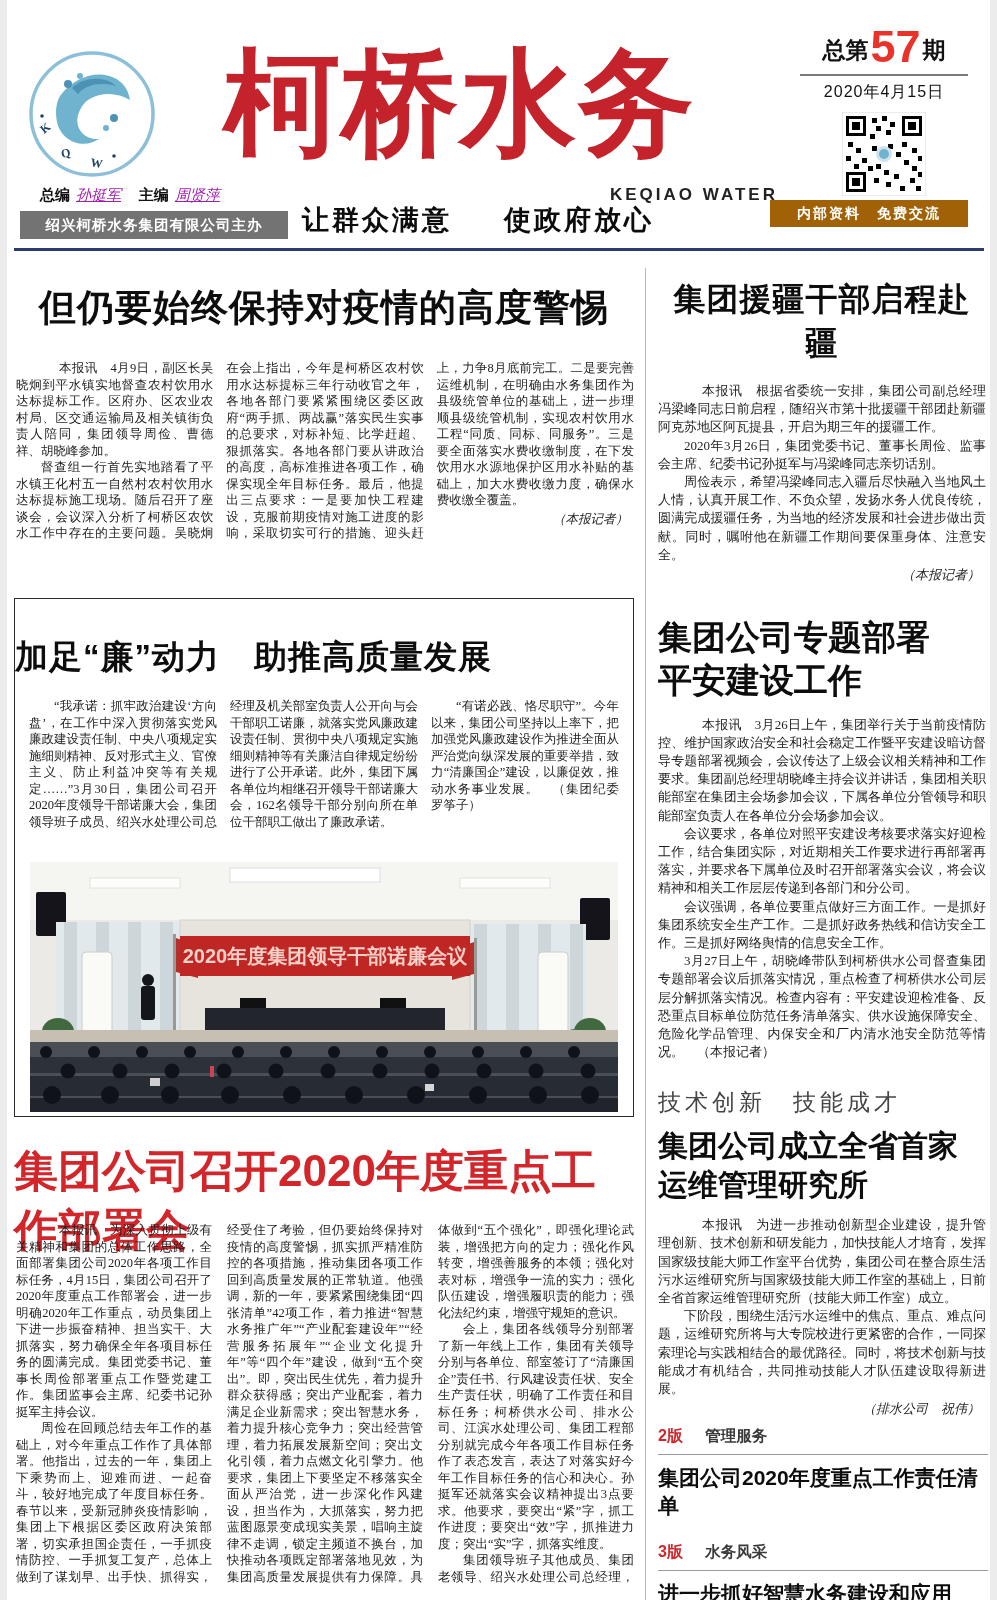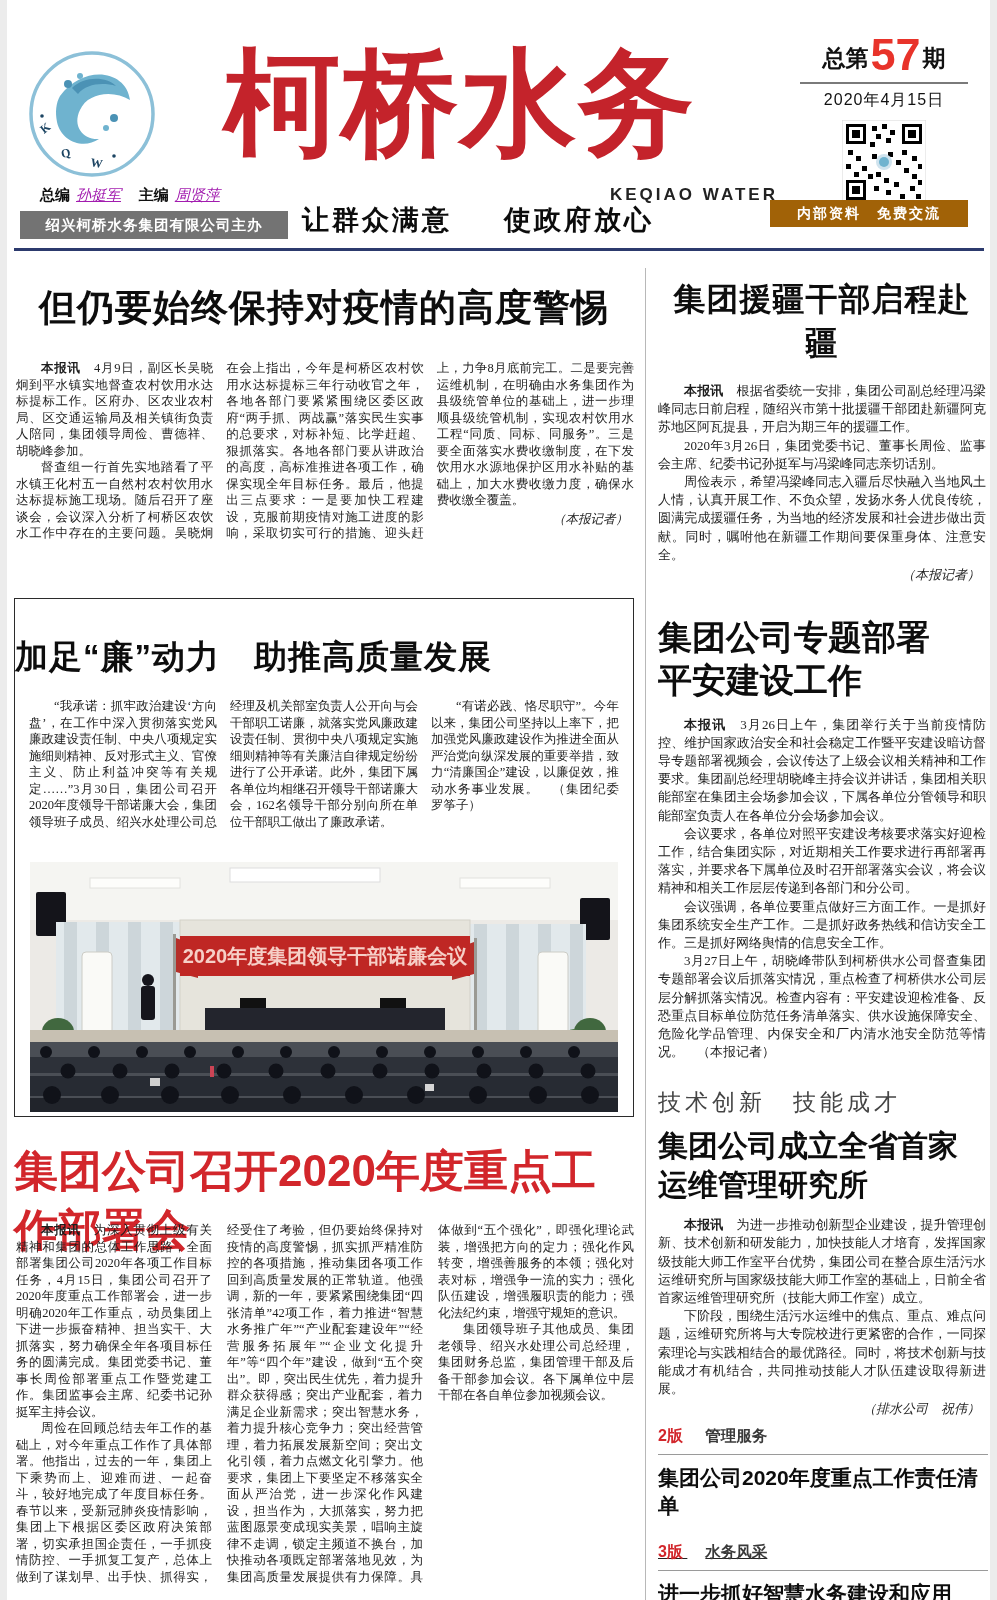--- a/index.html
+++ b/index.html
@@ -9,42 +9,42 @@
   .sans{font-family:"Liberation Sans",sans-serif;}
 
   
   .edge{background:#ececec;}
   #masthead-title{left:150px;top:18px;width:620px;height:172px;line-height:168px;text-align:center;
     font-size:116px;font-weight:700;color:#c4232b;letter-spacing:2px;font-family:"DejaVu Serif",serif;}
   #logo{left:26px;top:48px;}
   #editors{left:40px;top:186px;font-size:15px;color:#111;}
   #editors .name{font-style:italic;color:#a21caf;margin:0 14px 0 6px;text-decoration:underline;}
   #english-title{left:610px;top:185px;font-size:17px;font-weight:bold;letter-spacing:3px;color:#222;}
-  #issue-block{left:798px;top:32px;width:172px;text-align:center;}
+  #issue-block{left:798px;top:24px;width:172px;text-align:center;}
   .issue-line{font-size:23px;font-weight:bold;color:#111;}
   .issue-num{font-size:45px;font-weight:bold;color:#e8332a;line-height:1;vertical-align:-4px;padding:0 2px;}
   .issue-rule{border:none;border-top:2px solid #7a7a7a;margin:5px 2px 6px;}
   .issue-date{font-size:16px;color:#111;letter-spacing:1px;}
   #qr-wrap{margin:9px auto 0;width:84px;height:84px;}
   #internal-note{left:770px;top:200px;width:198px;height:27px;line-height:27px;text-align:center;
     background:#a16207;color:#fff;font-weight:bold;font-size:14px;letter-spacing:2px;}
   #publisher-bar{left:20px;top:211px;width:268px;height:28px;line-height:28px;text-align:center;
     background:#737373;color:#fff;font-weight:bold;font-size:14.5px;letter-spacing:1px;}
   #slogan{left:302px;top:202px;font-size:27px;font-weight:900;color:#0c0c0c;letter-spacing:3px;}
   #slogan .gap{display:inline-block;width:52px;}
   #header-rule{left:14px;top:248px;width:970px;height:3px;background:#2c3a6d;}
   #col-divider{left:645px;top:268px;width:1px;height:1332px;background:#b8b8b8;}
 
   
   .headline{font-family:"Liberation Sans",sans-serif;font-weight:900;color:#0d0d0d;}
   .para{margin:0;text-indent:2em;}
   .byline{margin:2px 6px 0 0;text-align:right;font-style:italic;}
   .cols3{column-count:3;column-gap:13px;text-align:justify;font-size:12.5px;line-height:1.32;color:#1d1d1d;}
   .rbody{font-size:13px;line-height:1.4;text-align:justify;color:#1d1d1d;}
-  .dl{font-weight:bold;font-style:normal;}
+  .dl{font-weight:normal;font-style:normal;margin-left:18px;}
 
   
   #lead-headline{left:14px;top:283px;width:620px;text-align:center;font-size:37px;letter-spacing:1px;}
   #lead-body{left:16px;top:360px;width:618px;height:222px;overflow:hidden;}
   #box-article{left:14px;top:598px;width:618px;height:517px;border:1px solid #2b2b2b;background:#fff;}
   #box-title{margin-top:36px;text-align:left;font-size:33px;letter-spacing:1px;}
   #box-body{margin:18px 14px 0;height:152px;overflow:hidden;}
   #photo{position:relative;margin:12px auto 0;width:588px;height:250px;overflow:hidden;background:#eceae6;}
   #deploy-headline{left:14px;top:1142px;width:620px;font-size:44px;color:#d2262b;letter-spacing:0px;}
   #deploy-body{left:16px;top:1222px;width:618px;height:378px;overflow:hidden;
@@ -61,21 +61,21 @@
   #inst-headline{margin-top:8px;font-size:30px;line-height:1.3;}
   #inst-body{margin-top:12px;}
 
   
   #directory{left:658px;top:1426px;width:330px;font-family:"Liberation Sans",sans-serif;}
   .dir-row{font-size:16px;}
   .dir-page{color:#d2262b;font-weight:bold;}
   .dir-section{color:#3a3a3a;font-weight:bold;margin-left:18px;font-size:15.5px;}
   .dir-rule{border:none;border-top:1.5px solid #9a9a9a;margin:7px 0 9px;}
   .dir-headline{font-size:21px;font-weight:900;color:#0d0d0d;letter-spacing:0;}
-  .dir-entry2{margin-top:22px;text-decoration:underline;}
+  .dir-entry2{margin-top:22px;}
 </style>
 </head>
 <body>
 
 <div id="page">
 
   <div class="abs edge" style="left:0;top:0;width:7px;height:1600px;"></div>
   <div class="abs edge" style="left:990px;top:0;width:7px;height:1600px;"></div>
 
   <div class="abs" id="logo">
@@ -257,20 +257,21 @@
           <rect x="395" y="222" width="9" height="7" fill="#d6d6d6"></rect>
         <rect x="180" y="204" width="4" height="11" fill="#c45"></rect>
       </svg>
     </div>
   </div>
 
   <div class="abs headline" id="deploy-headline">集团公司召开2020年度重点工作部署会</div>
   <div class="abs" id="deploy-body">
     <p class="para"><b class="dl">本报讯</b><span>　为深入贯彻上级有关精神和集团的总体工作思路，全面部署集团公司2020年各项工作目标任务，4月15日，集团公司召开了2020年度重点工作部署会，进一步明确2020年工作重点，动员集团上下进一步振奋精神、担当实干、大抓落实，努力确保全年各项目标任务的圆满完成。集团党委书记、董事长周俭部署重点工作暨党建工作。集团监事会主席、纪委书记孙挺军主持会议。</span></p>
     <p class="para">周俭在回顾总结去年工作的基础上，对今年重点工作作了具体部署。他指出，过去的一年，集团上下乘势而上、迎难而进、一起奋斗，较好地完成了年度目标任务。春节以来，受新冠肺炎疫情影响，集团上下根据区委区政府决策部署，切实承担国企责任，一手抓疫情防控、一手抓复工复产，总体上做到了谋划早、出手快、抓得实，经受住了考验，但仍要始终保持对疫情的高度警惕，抓实抓严精准防控的各项措施，推动集团各项工作回到高质量发展的正常轨道。他强调，新的一年，要紧紧围绕集团“四张清单”42项工作，着力推进“智慧水务推广年”“产业配套建设年”“经营服务拓展年”“企业文化提升年”等“四个年”建设，做到“五个突出”。即，突出民生优先，着力提升群众获得感；突出产业配套，着力满足企业新需求；突出智慧水务，着力提升核心竞争力；突出经营管理，着力拓展发展新空间；突出文化引领，着力点燃文化引擎力。他要求，集团上下要坚定不移落实全面从严治党，进一步深化作风建设，担当作为，大抓落实，努力把蓝图愿景变成现实美景，唱响主旋律不走调，锁定主频道不换台，加快推动各项既定部署落地见效，为集团高质量发展提供有力保障。具体做到“五个强化”，即强化理论武装，增强把方向的定力；强化作风转变，增强善服务的本领；强化对表对标，增强争一流的实力；强化队伍建设，增强履职责的能力；强化法纪约束，增强守规矩的意识。</p>
+    <p class="para">会上，集团各线领导分别部署了新一年线上工作，集团有关领导分别与各单位、部室签订了“清廉国企”责任书、行风建设责任状、安全生产责任状，明确了工作责任和目标任务；柯桥供水公司、排水公司、江滨水处理公司、集团工程部分别就完成今年各项工作目标任务作了表态发言，表达了对落实好今年工作目标任务的信心和决心。孙挺军还就落实会议精神提出3点要求。他要求，要突出“紧”字，抓工作进度；要突出“效”字，抓推进力度；突出“实”字，抓落实维度。</p>
     <p class="para">集团领导班子其他成员、集团老领导、绍兴水处理公司总经理，集团财务总监，集团管理干部及后备干部参加会议。各下属单位中层干部在各自单位参加视频会议。</p>
 
   </div>
 
   <div class="abs" id="right-col">
 
     <div class="headline" id="aid-headline">集团援疆干部启程赴疆</div>
     <div class="rbody" id="aid-body">
       <p class="para"><b class="dl">本报讯</b><span>　根据省委统一安排，集团公司副总经理冯梁峰同志日前启程，随绍兴市第十批援疆干部团赴新疆阿克苏地区阿瓦提县，开启为期三年的援疆工作。</span></p>
       <p class="para">2020年3月26日，集团党委书记、董事长周俭、监事会主席、纪委书记孙挺军与冯梁峰同志亲切话别。</p>

